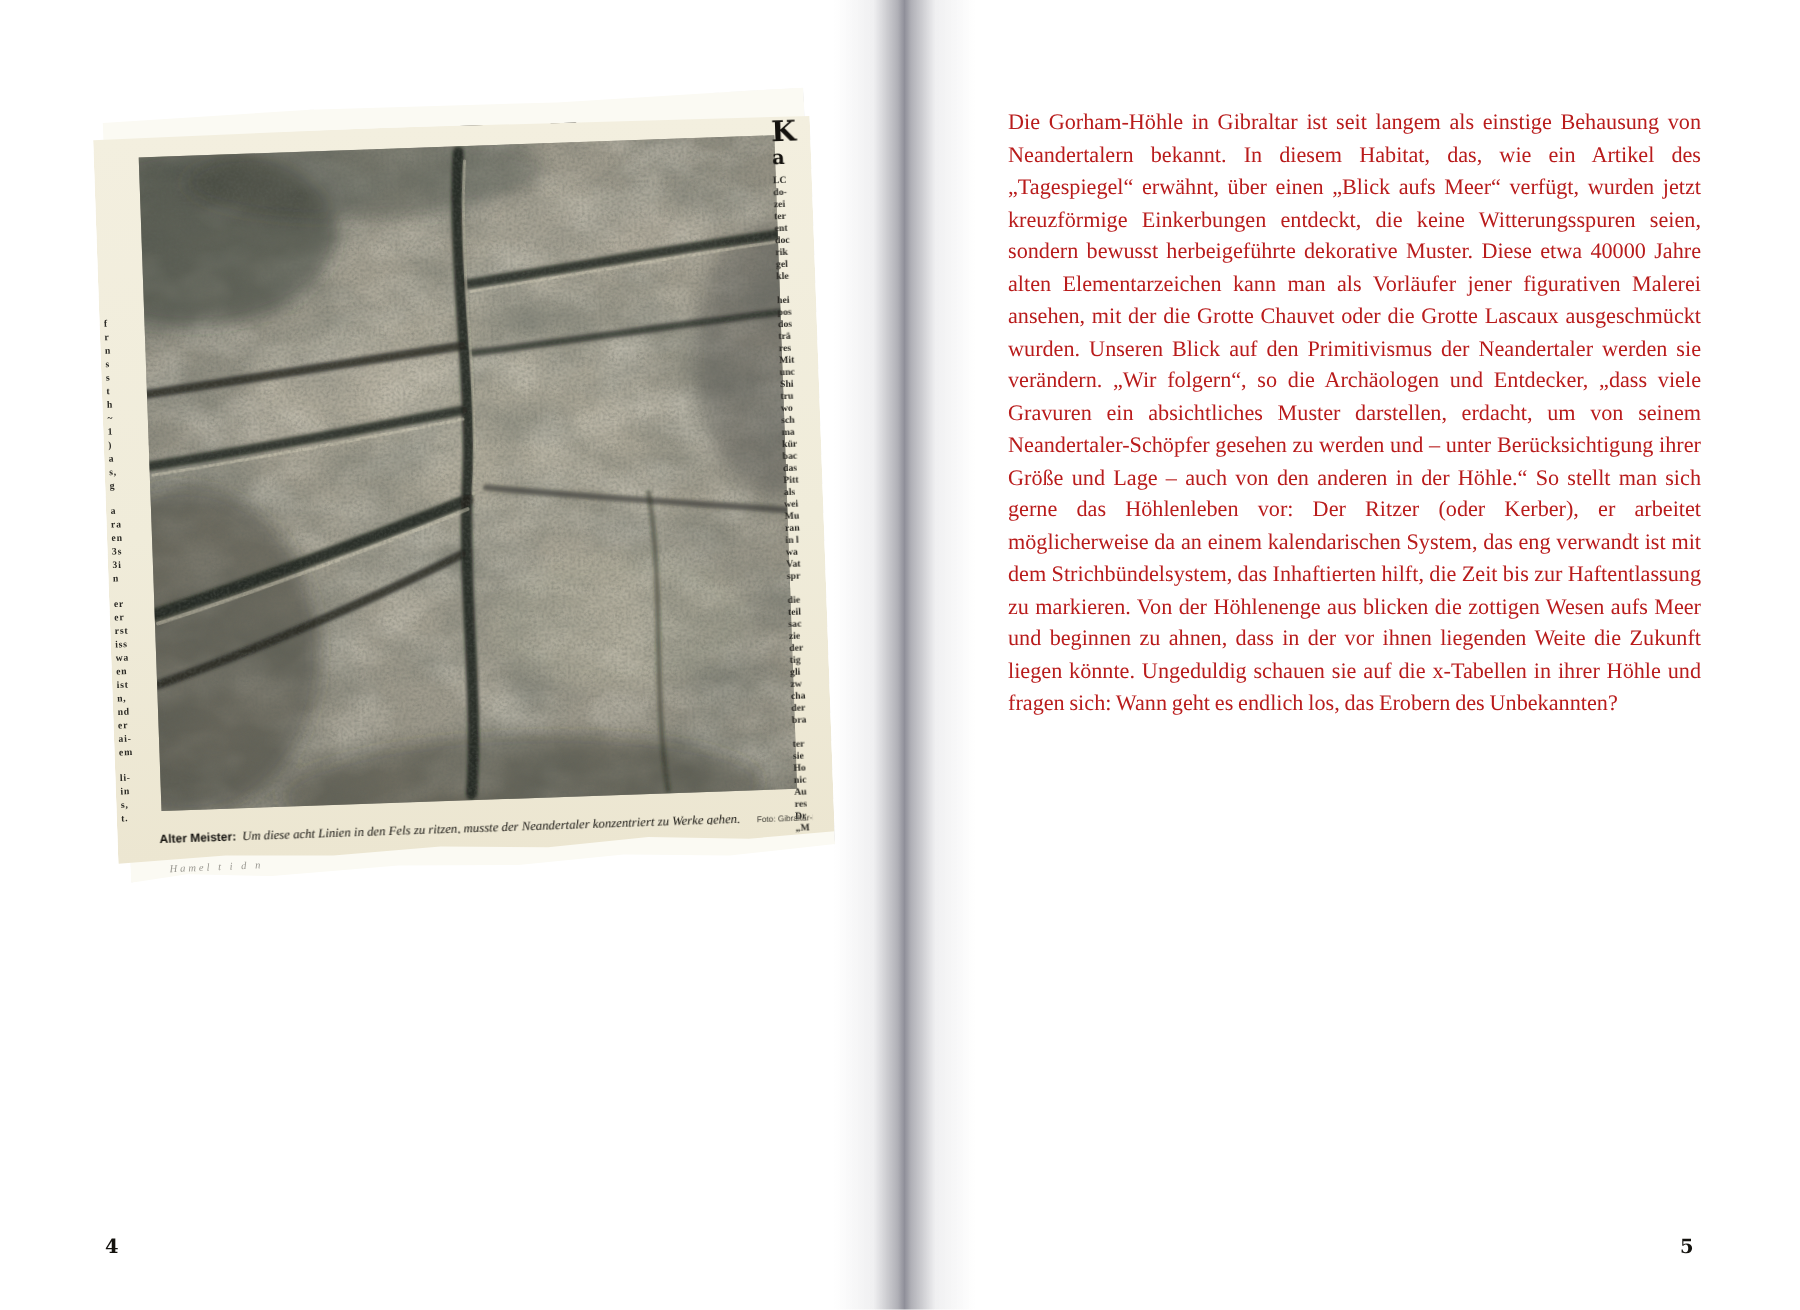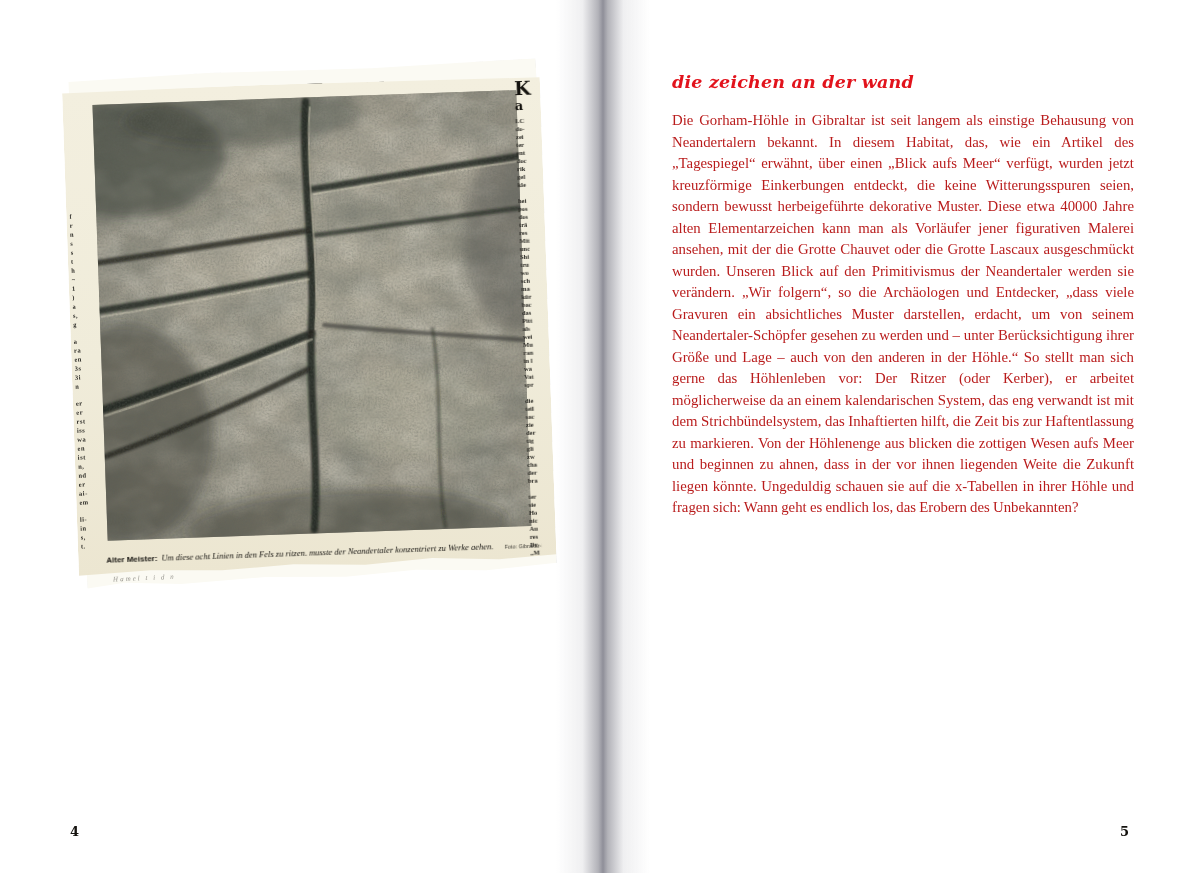--- a/index.html
+++ b/index.html
@@ -273,19 +273,18 @@
       </div>
     </div>
 
     <div class="pagenum pagenum-left">4</div>
   </div>
 
   <div class="spine"></div>
 
   <div class="page-right">
     <div class="article">
-      <h1>die zeichen an der wand</h1>
       <p lang="de">Die Gorham-Höhle in Gibraltar ist seit langem als einstige Behausung von Neandertalern bekannt. In diesem Habitat, das, wie ein Artikel des „Tagespiegel“ erwähnt, über einen „Blick aufs Meer“ verfügt, wurden jetzt kreuzförmige Einkerbungen entdeckt, die keine Witterungsspuren seien, sondern bewusst herbeigeführte dekorative Muster. Diese etwa 40000 Jahre alten Elementarzeichen kann man als Vorläufer jener figurativen Malerei ansehen, mit der die Grotte Chauvet oder die Grotte Lascaux ausgeschmückt wurden. Unseren Blick auf den Primitivismus der Neandertaler werden sie verändern. „Wir folgern“, so die Archäologen und Entdecker, „dass viele Gravuren ein absichtliches Muster darstellen, erdacht, um von seinem Neandertaler-Schöpfer gesehen zu werden und – unter Berücksichtigung ihrer Größe und Lage – auch von den anderen in der Höhle.“ So stellt man sich gerne das Höhlenleben vor: Der Ritzer (oder Kerber), er arbeitet möglicherweise da an einem kalendarischen System, das eng verwandt ist mit dem Strichbündelsystem, das Inhaftierten hilft, die Zeit bis zur Haftentlassung zu markieren. Von der Höhlenenge aus blicken die zottigen Wesen aufs Meer und beginnen zu ahnen, dass in der vor ihnen liegenden Weite die Zukunft liegen könnte. Ungeduldig schauen sie auf die x-Tabellen in ihrer Höhle und fragen sich: Wann geht es endlich los, das Erobern des Unbekannten?</p>
     </div>
     <div class="pagenum pagenum-right">5</div>
   </div>
 
 </div>
 
 </body></html>

